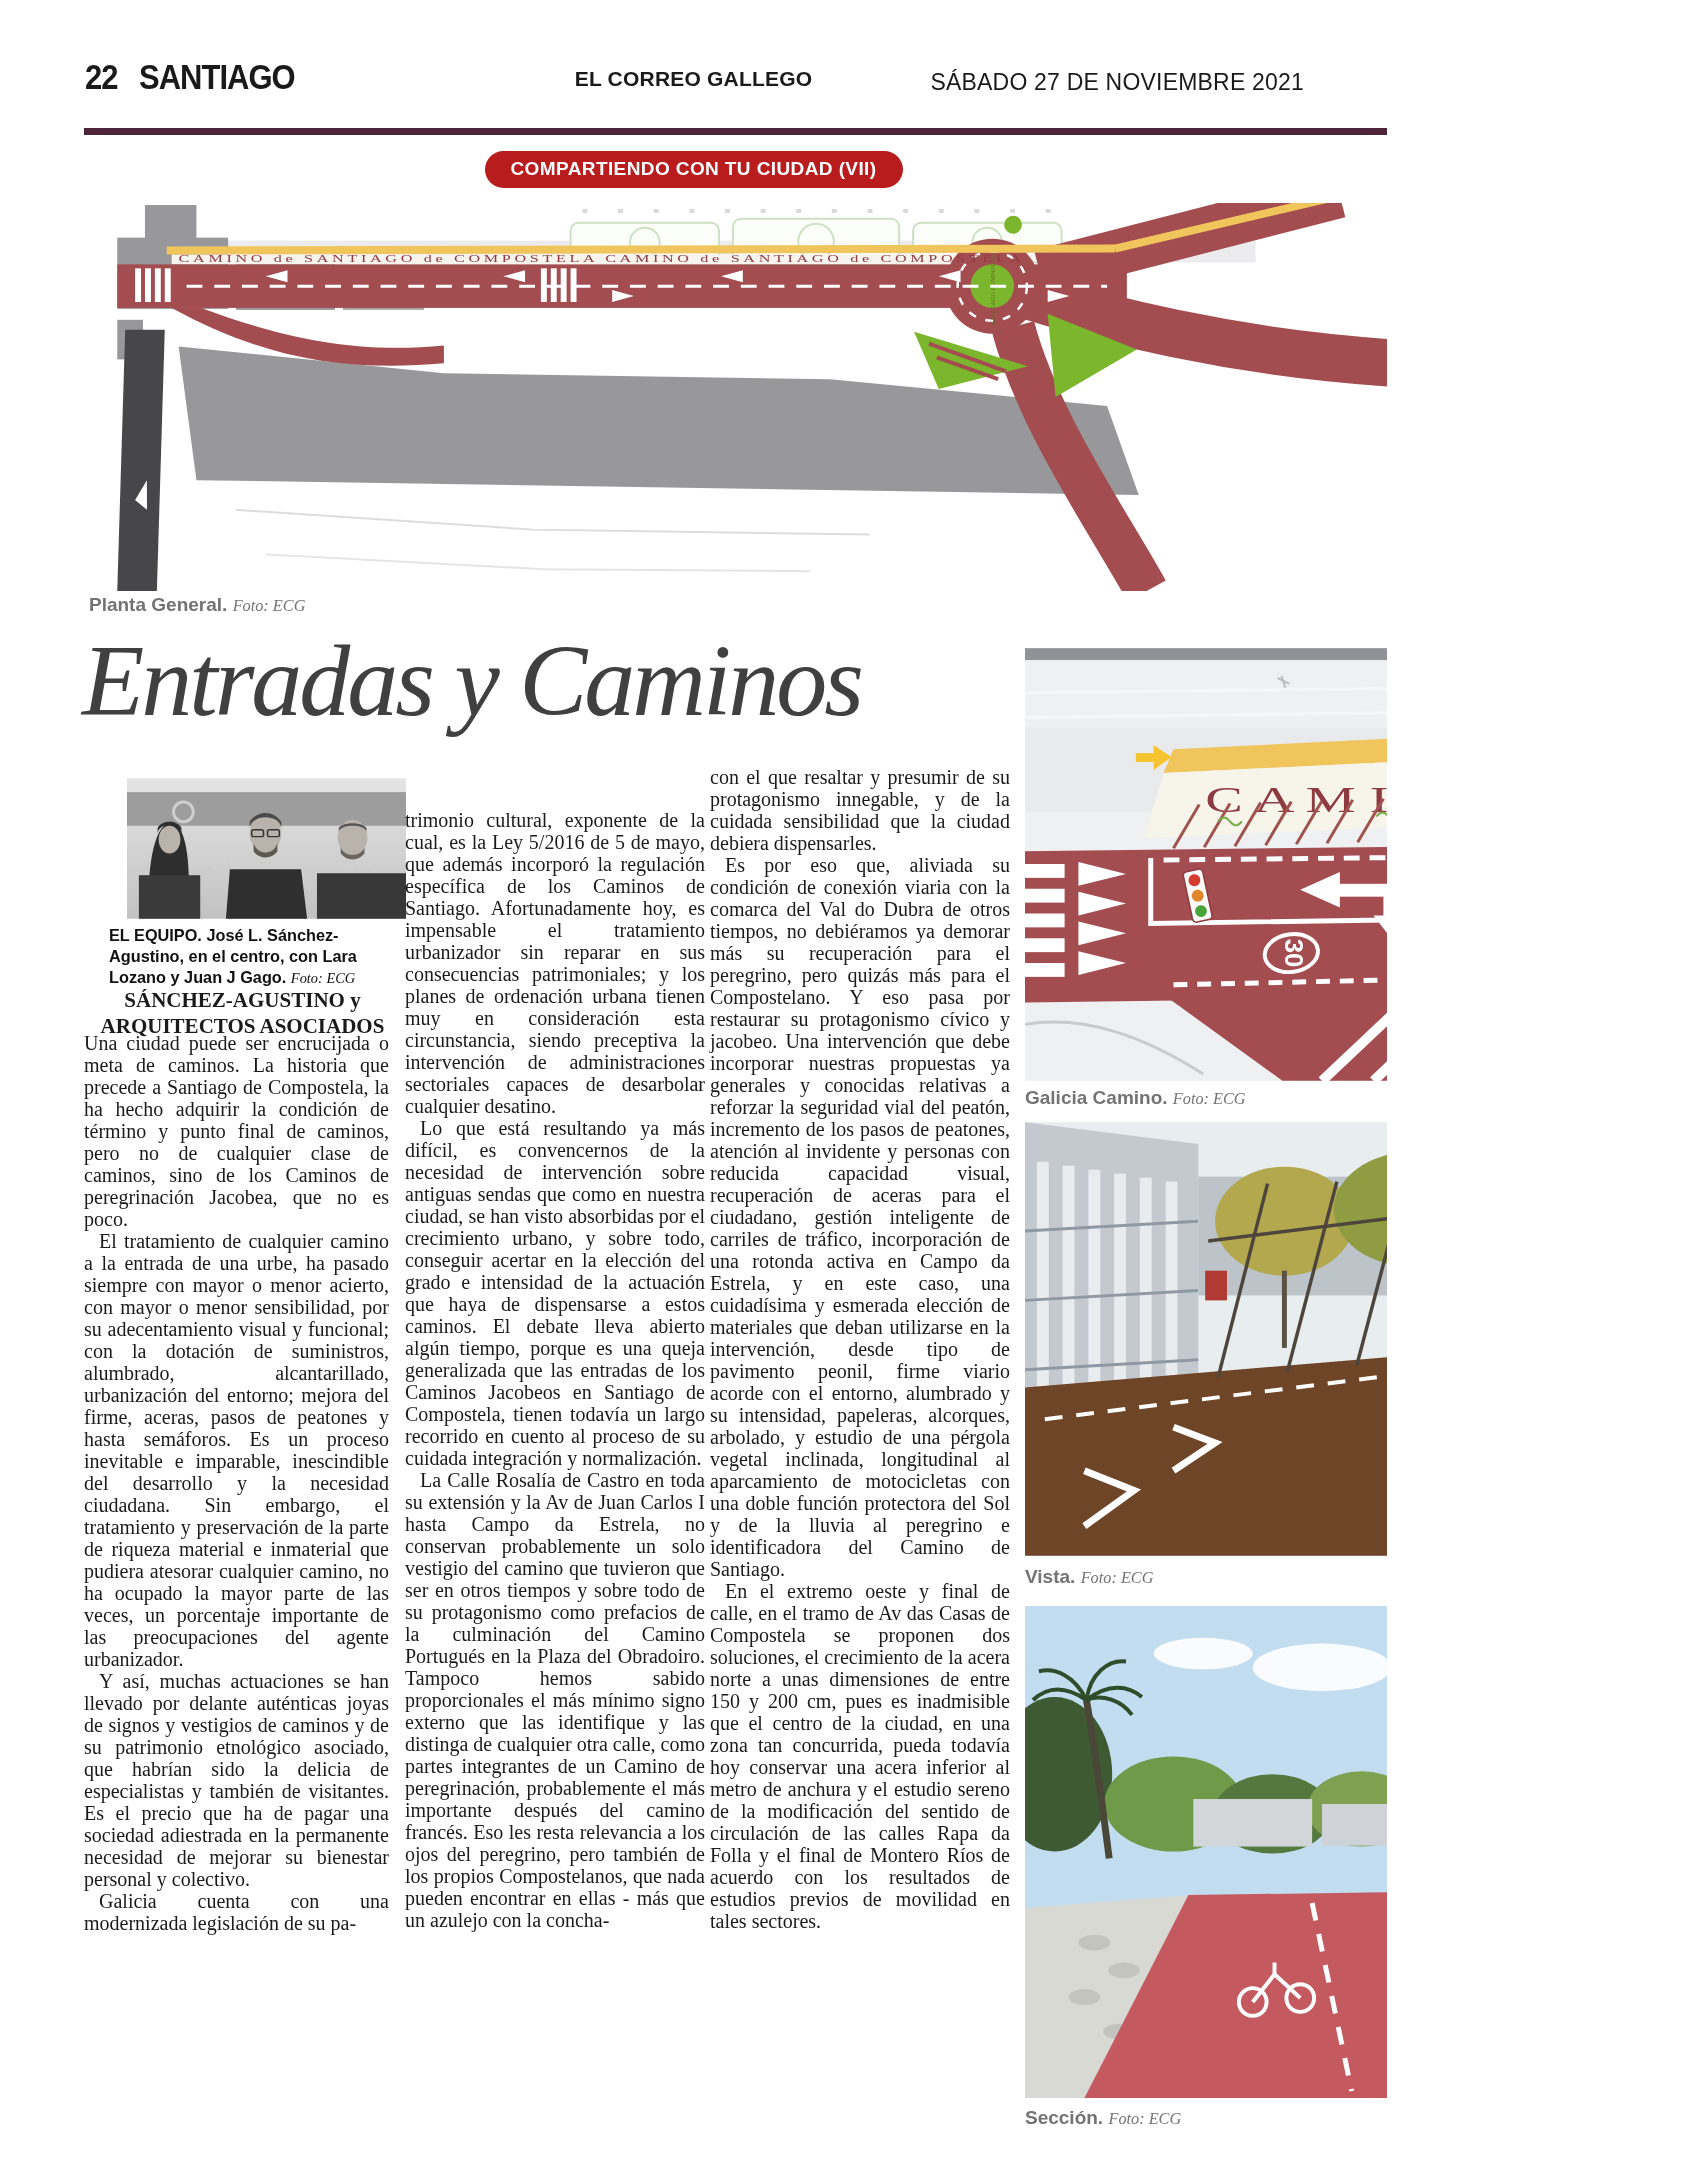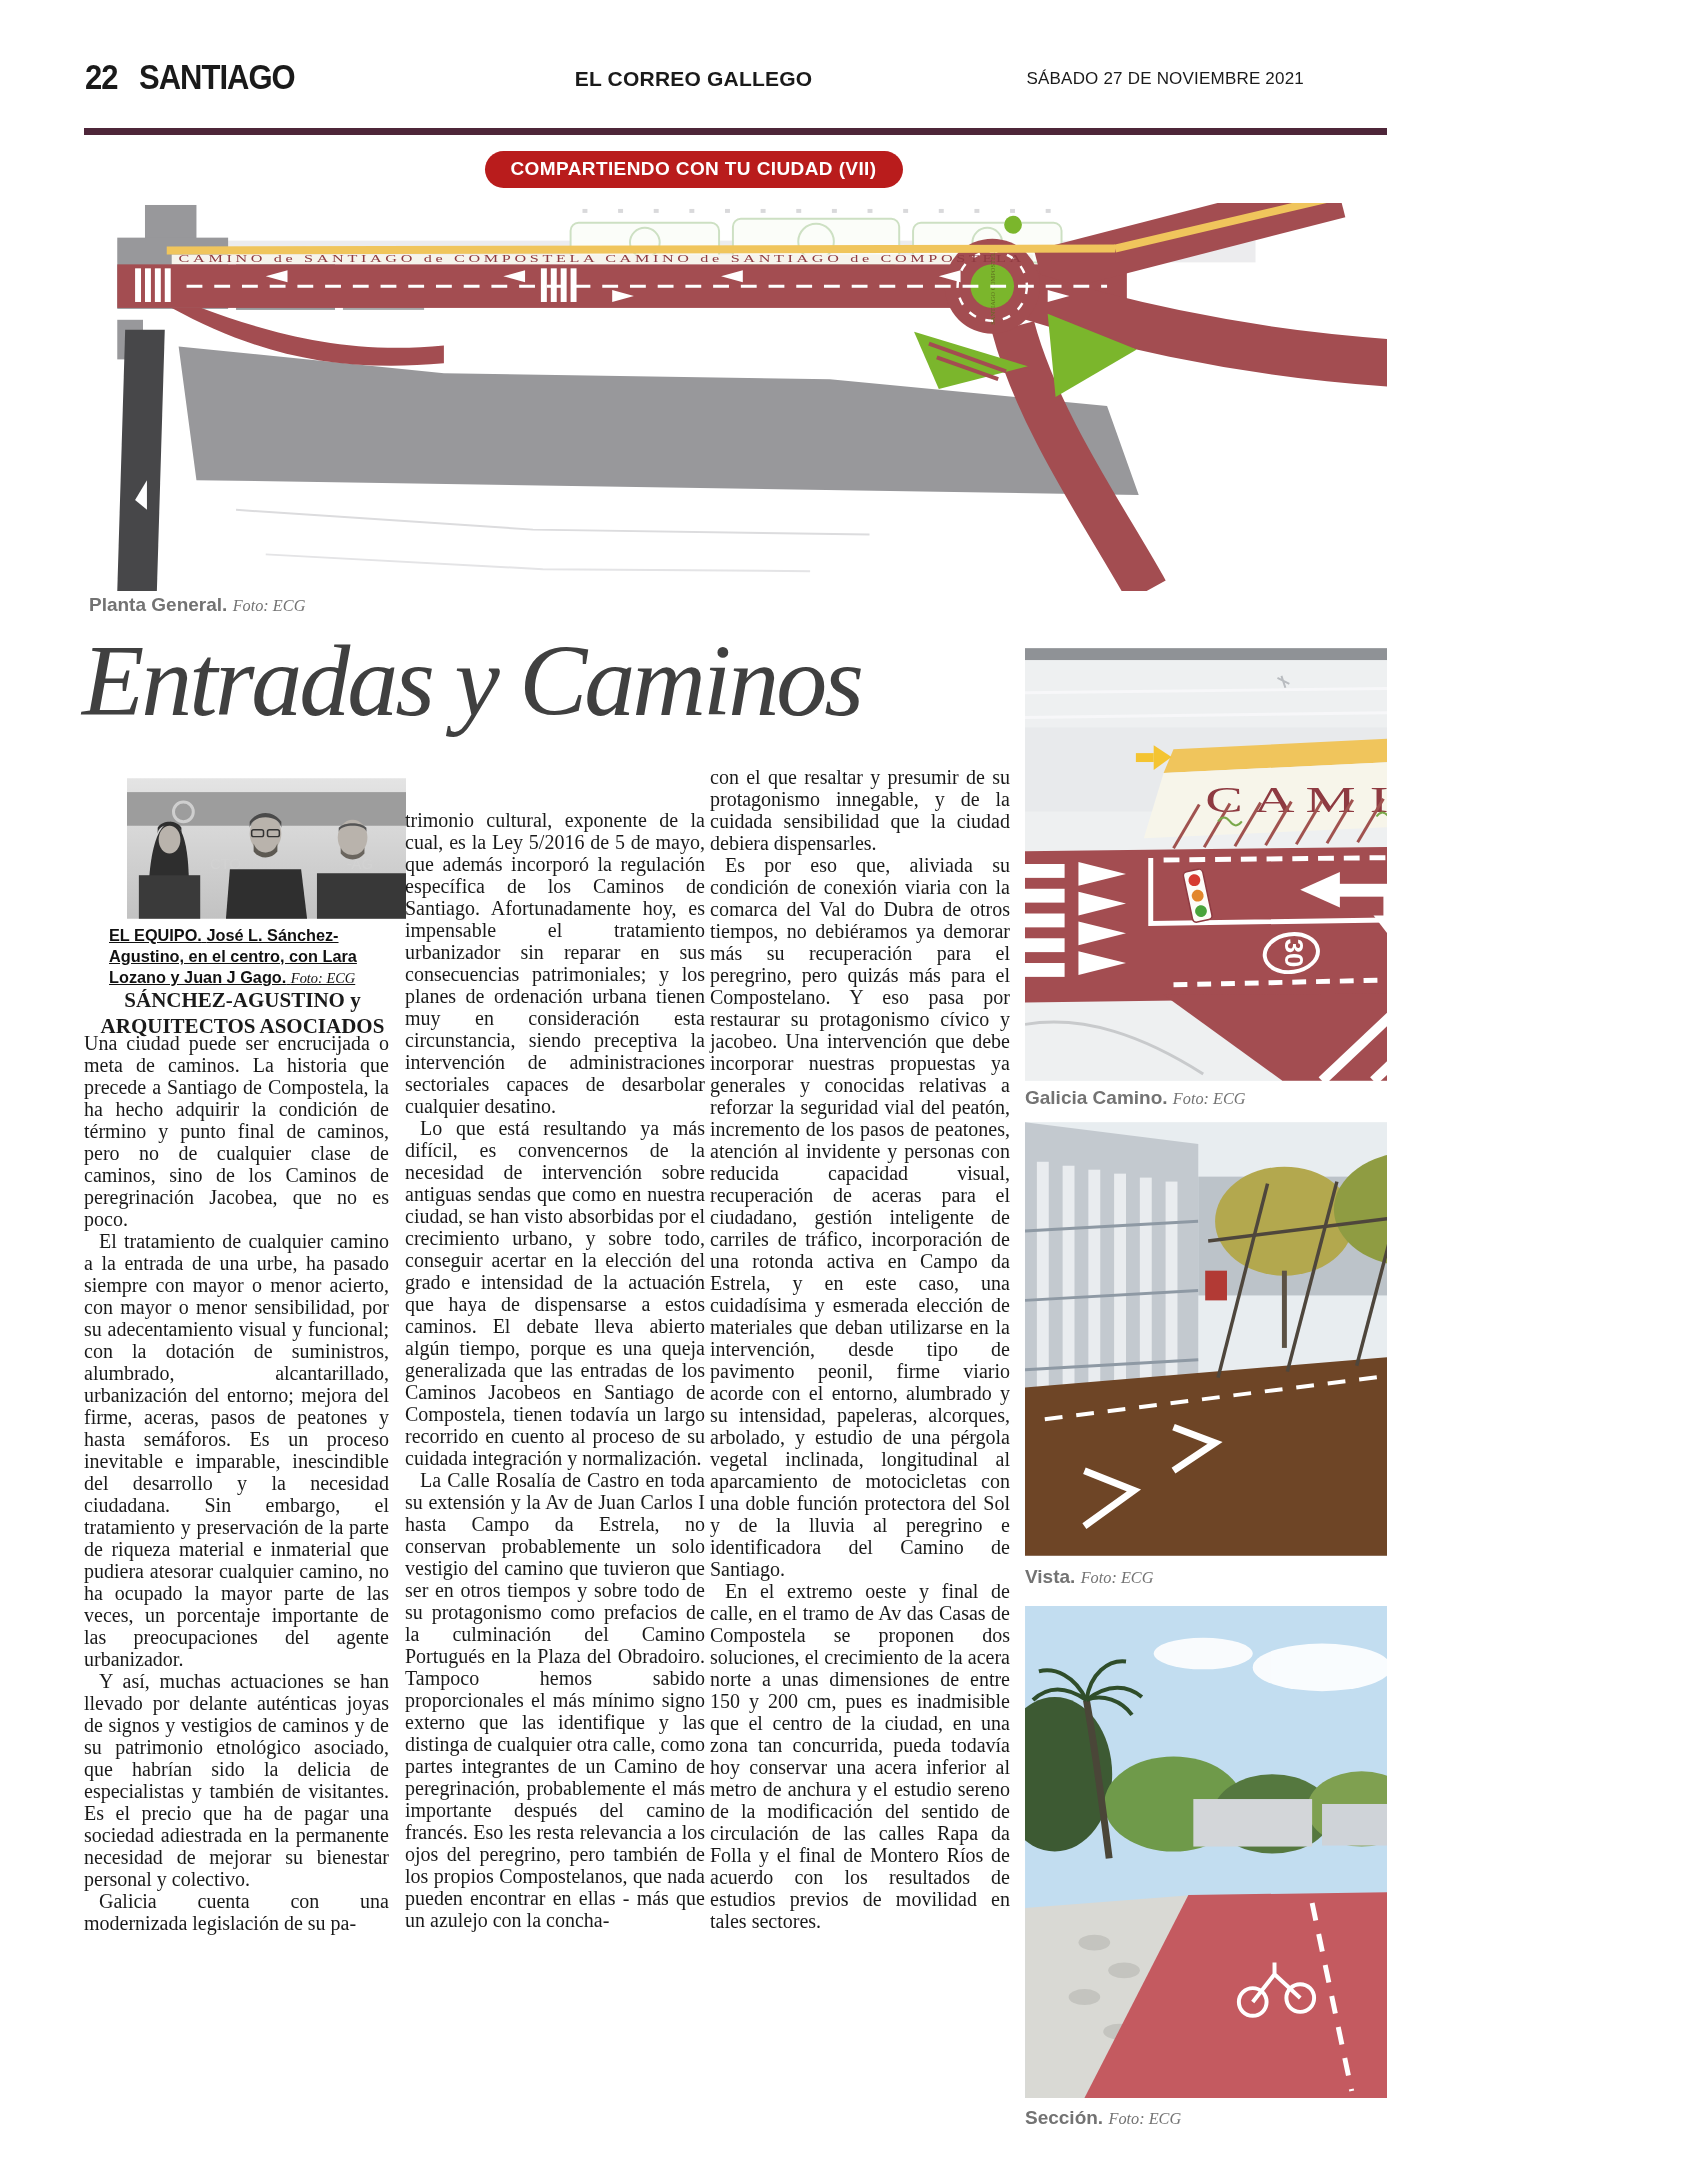--- a/index.html
+++ b/index.html
@@ -6,32 +6,32 @@
   #page{position:relative;width:1387px;height:2178px;background:#fff;overflow:hidden;
         font-family:"Liberation Serif",serif;color:#1a1a1a;}
   
   .hdr-num{position:absolute;left:85px;top:57px;font-family:"Liberation Sans",sans-serif;
            font-weight:bold;font-size:31px;letter-spacing:-1px;transform:scaleY(1.15);transform-origin:top left;}
   .hdr-sec{position:absolute;left:139px;top:57px;font-family:"Liberation Sans",sans-serif;
            font-weight:bold;font-size:31px;letter-spacing:-1px;transform:scaleY(1.15);transform-origin:top left;}
   .hdr-mast{position:absolute;left:0;top:67px;width:100%;text-align:center;
             font-family:"Liberation Sans",sans-serif;font-weight:bold;font-size:21px;letter-spacing:0.2px;}
   .hdr-date{position:absolute;right:83px;top:69px;font-family:"Liberation Sans",sans-serif;
-            font-size:17px;letter-spacing:0.2px;}
+            font-size:23px;letter-spacing:0.2px;}
   .hdr-rule{position:absolute;left:84px;top:128px;width:1539px;height:7px;background:#4e2639;}
   .banner{position:absolute;left:50%;top:151px;transform:translateX(-50%);
           background:#b91c1c;color:#fff;font-family:"Liberation Sans",sans-serif;font-weight:bold;
           font-size:19px;letter-spacing:0.4px;padding:7px 26px 8px;border-radius:20px;white-space:nowrap;}
   
   .fig{position:absolute;display:block;}
   .cap{position:absolute;font-family:"Liberation Sans",sans-serif;font-size:19px;color:#737373;}
   .cap b{font-weight:bold;}
   .cap i{font-family:"Liberation Serif",serif;font-style:italic;font-weight:normal;font-size:16.3px;}
   .capsm{position:absolute;font-family:"Liberation Sans",sans-serif;font-weight:bold;
-         font-size:16.3px;line-height:1.3;color:#111;text-decoration:underline;}
+         font-size:16.3px;line-height:1.3;color:#111;}
   .capsm i{font-family:"Liberation Serif",serif;font-style:italic;font-weight:normal;font-size:14.4px;}
   
   .headline{position:absolute;left:82px;top:622px;font-family:"Liberation Serif",serif;
             font-style:italic;font-weight:normal;font-size:102px;color:#404040;letter-spacing:-3px;white-space:nowrap;}
   .byline{position:absolute;left:94px;top:988px;width:297px;text-align:center;
           font-family:"Liberation Serif",serif;font-weight:bold;font-size:21px;line-height:1.22;}
   
   .col{position:absolute;text-align:justify;font-size:20px;line-height:22px;}
   .col p{margin:0;}
   .col p.ind{text-indent:15px;}

